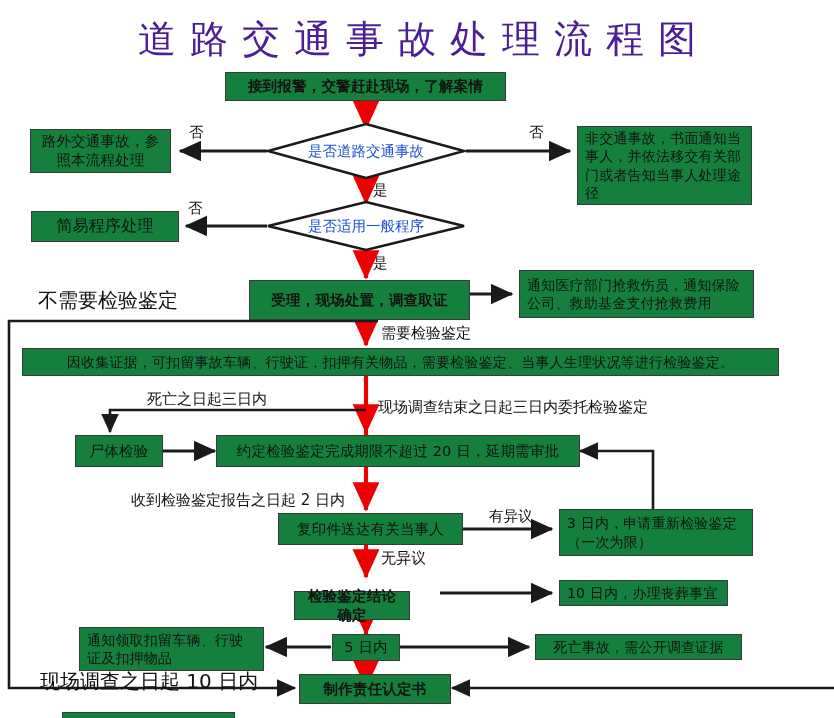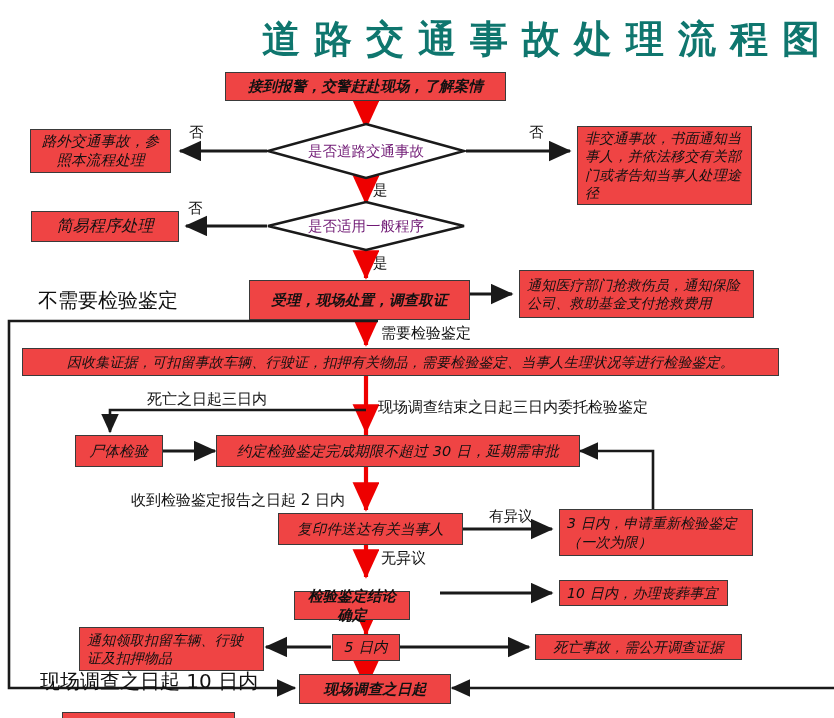--- a/index.html
+++ b/index.html
@@ -9,67 +9,66 @@
     font-family:"DejaVu Sans","Liberation Sans",sans-serif;
     overflow:hidden;
     position:relative;
   }
   #canvas{position:absolute;left:0;top:0;width:834px;height:718px;}
   svg#wires{position:absolute;left:0;top:0;width:834px;height:718px;pointer-events:none;}
 
   .node{
     position:absolute;
     box-sizing:border-box;
-    background:#ef4444;
+    background:#15803d;
     border:1.6px solid #3a3a3a;
     color:#111;
     display:flex;
     align-items:center;
     justify-content:center;
     text-align:center;
     line-height:1.30;
     font-size:14.5px;
     letter-spacing:0.2px;
     z-index:3;
-    font-style:italic;
   }
   .node.bold{font-weight:bold;}
   .node.left{justify-content:flex-start;text-align:left;}
   .node .pad{padding:0 7px;width:100%;}
 
   .lbl{
     position:absolute;
     font-size:14.5px;
     color:#111;
     white-space:nowrap;
     z-index:4;
     line-height:1.2;
   }
 
   .title{
     position:absolute;
     left:0;top:14px;width:834px;
-    text-align:right;
+    text-align:center;
     font-size:38px;
-    font-weight:bold;
+    font-weight:normal;
     letter-spacing:14px;
     text-indent:14px;
-    color:#0f766e;
+    color:#4c1d95;
     z-index:5;
   }
 
   .diamond{
     position:absolute;
     z-index:3;
   }
   .diamond .dtext{
     position:absolute;
     left:0;top:0;width:100%;height:100%;
     display:flex;align-items:center;justify-content:center;
-    font-size:14.5px;color:#701a75;
+    font-size:14.5px;color:#1d4ed8;
   }
 </style>
 </head>
 <body>
 
 <div id="canvas">
 
   <div class="title">道路交通事故处理流程图</div>
 
   <svg id="wires" viewBox="0 0 834 718">
@@ -160,21 +159,21 @@
 
   <div class="node" style="left:22px;top:348px;width:757px;height:28px;font-size:14px;">
     <span class="pad">因收集证据，可扣留事故车辆、行驶证，扣押有关物品，需要检验鉴定、当事人生理状况等进行检验鉴定。</span>
   </div>
 
   <div class="node" style="left:75px;top:435px;width:88px;height:32px;">
     <span class="pad">尸体检验</span>
   </div>
 
   <div class="node" style="left:216px;top:435px;width:364px;height:32px;">
-    <span class="pad">约定检验鉴定完成期限不超过 30 日，延期需审批</span>
+    <span class="pad">约定检验鉴定完成期限不超过 20 日，延期需审批</span>
   </div>
 
   <div class="node" style="left:278px;top:513px;width:185px;height:32px;">
     <span class="pad">复印件送达有关当事人</span>
   </div>
 
   <div class="node left" style="left:559px;top:509px;width:194px;height:47px;font-size:14px;">
     <span class="pad">3 日内，申请重新检验鉴定（一次为限）</span>
   </div>
 
@@ -192,21 +191,21 @@
 
   <div class="node left" style="left:79px;top:627px;width:185px;height:44px;font-size:14px;">
     <span class="pad">通知领取扣留车辆、行驶证及扣押物品</span>
   </div>
 
   <div class="node" style="left:535px;top:634px;width:207px;height:26px;font-size:14px;">
     <span class="pad">死亡事故，需公开调查证据</span>
   </div>
 
   <div class="node bold" style="left:299px;top:674px;width:152px;height:30px;">
-    <span class="pad">现场调查之日起</span>
+    <span class="pad">制作责任认定书</span>
   </div>
 
   <div class="node" style="left:62px;top:712px;width:173px;height:26px;"></div>
 
   <div class="lbl" style="left:189px;top:124px;">否</div>
   <div class="lbl" style="left:529px;top:124px;">否</div>
   <div class="lbl" style="left:373px;top:182px;">是</div>
   <div class="lbl" style="left:188px;top:200px;">否</div>
   <div class="lbl" style="left:373px;top:255px;">是</div>
   <div class="lbl" style="left:38px;top:288px;font-size:20px;">不需要检验鉴定</div>

